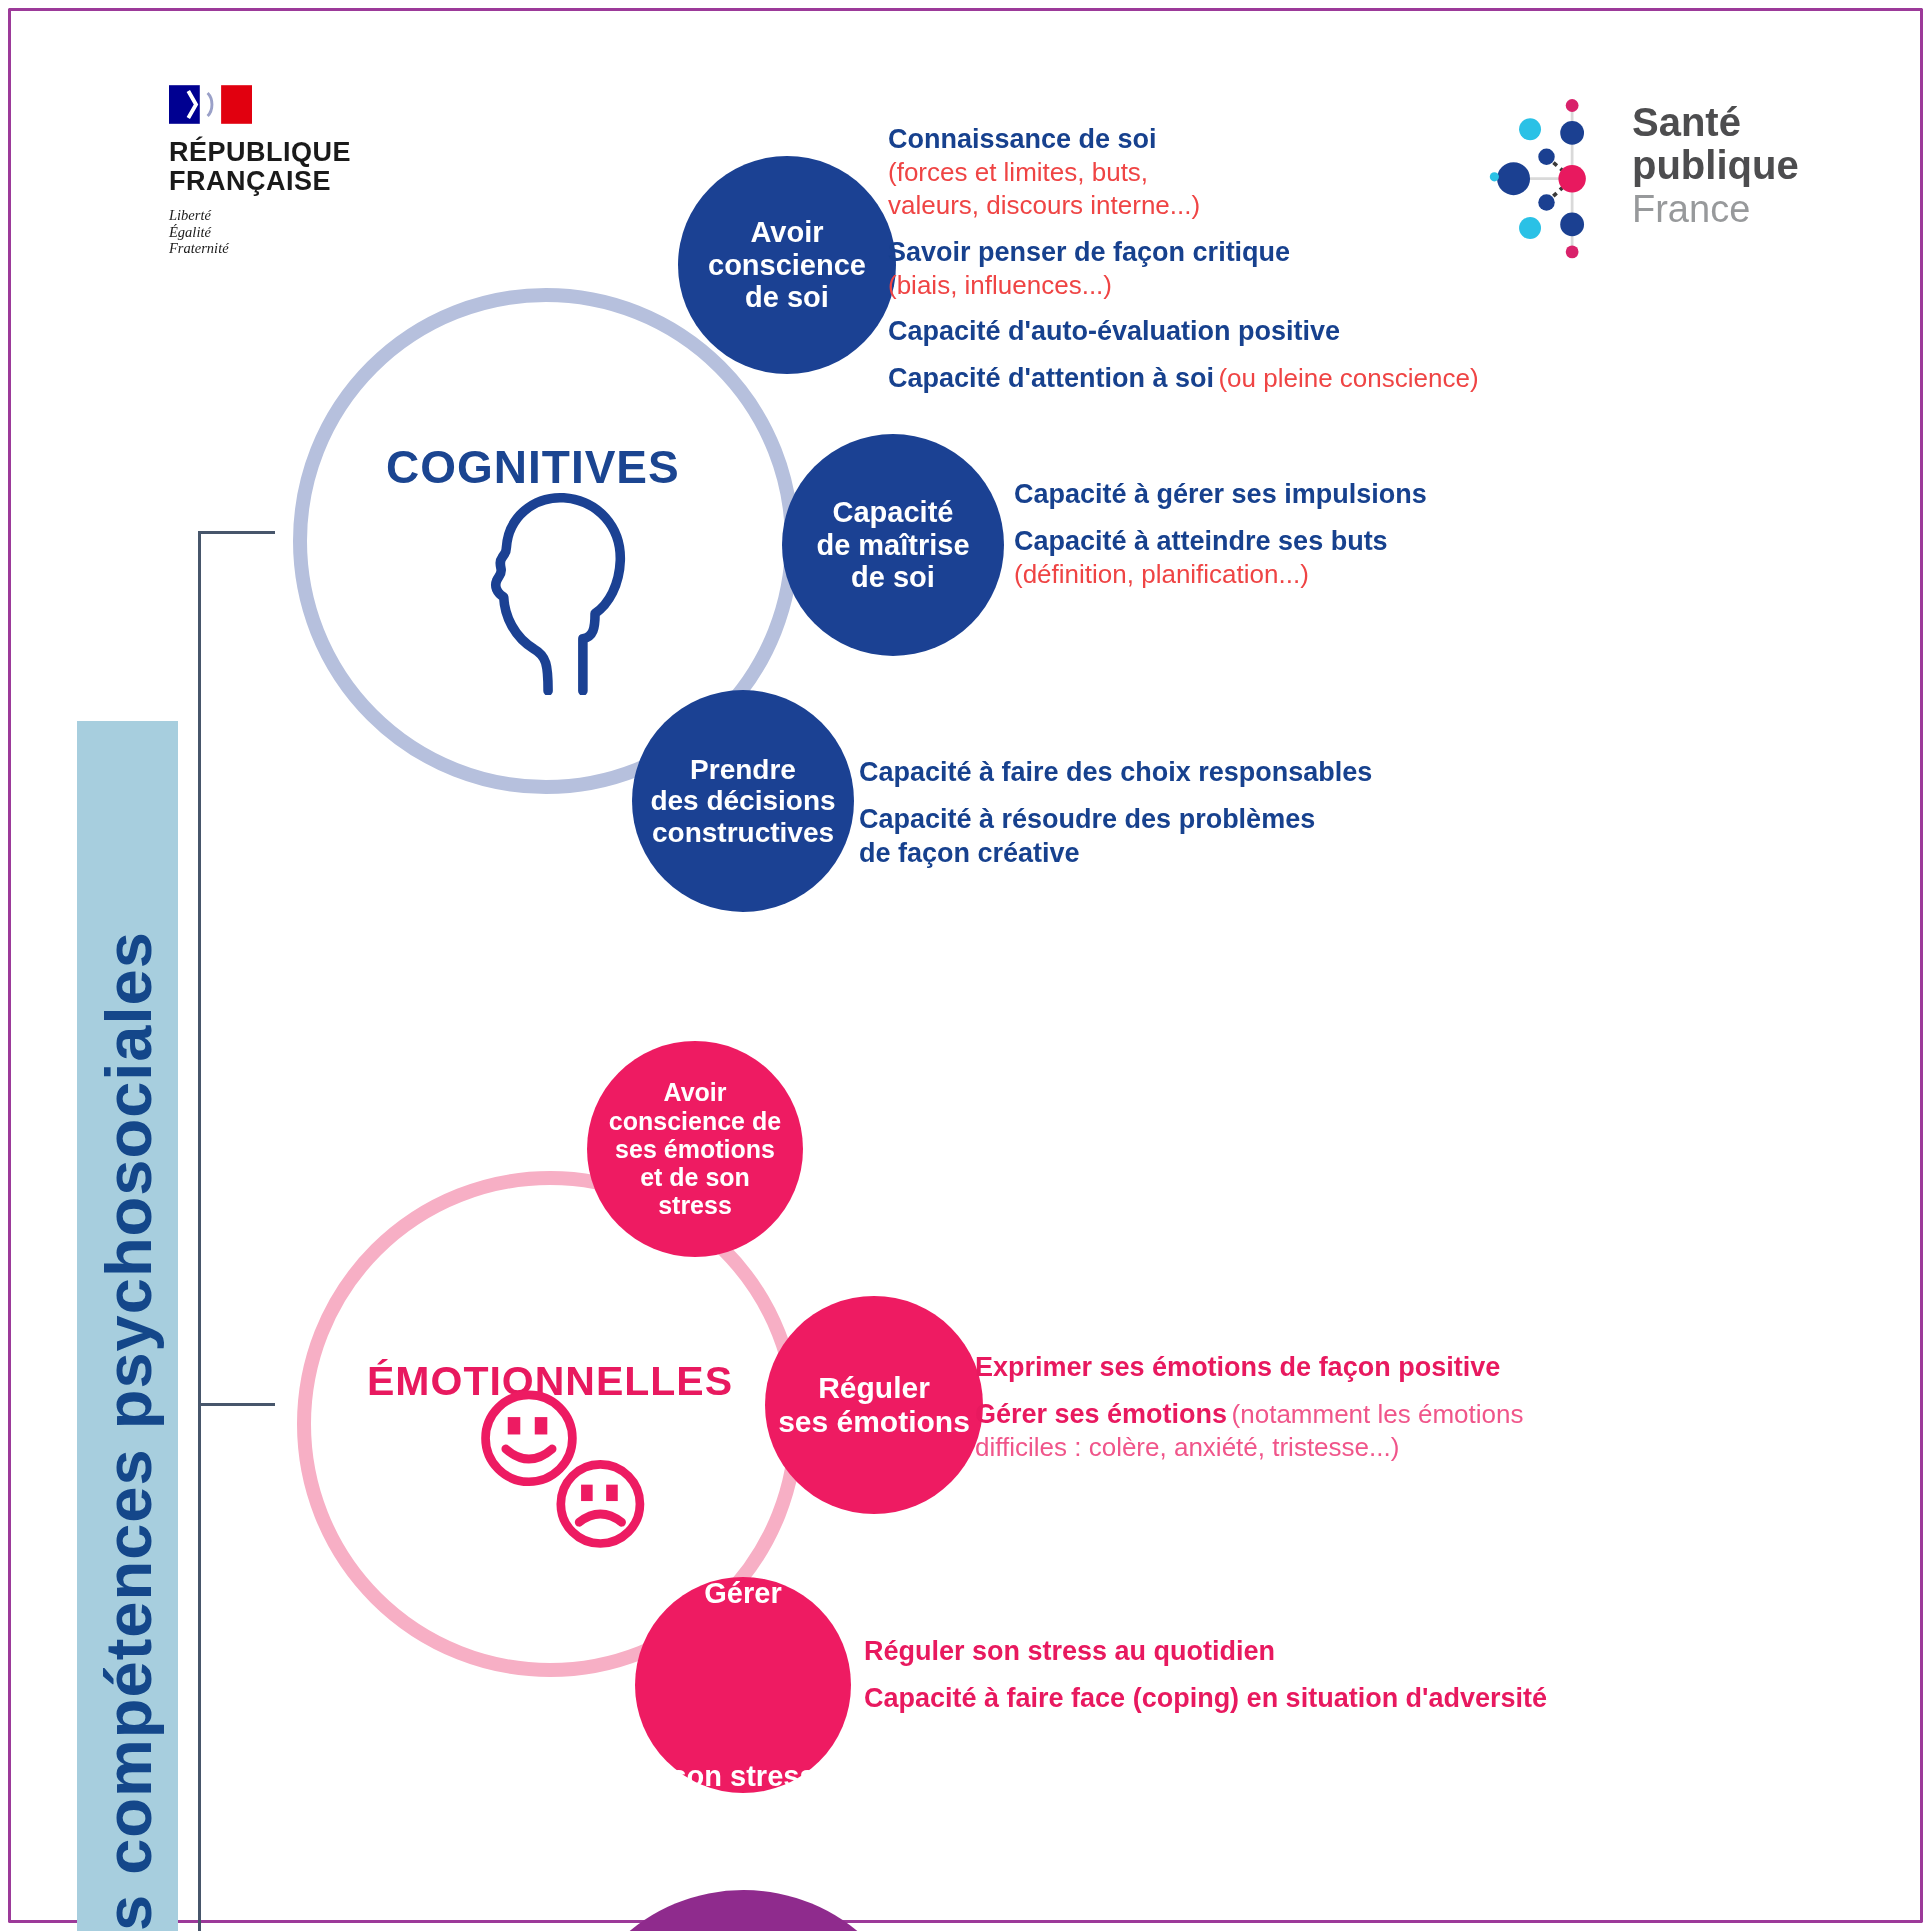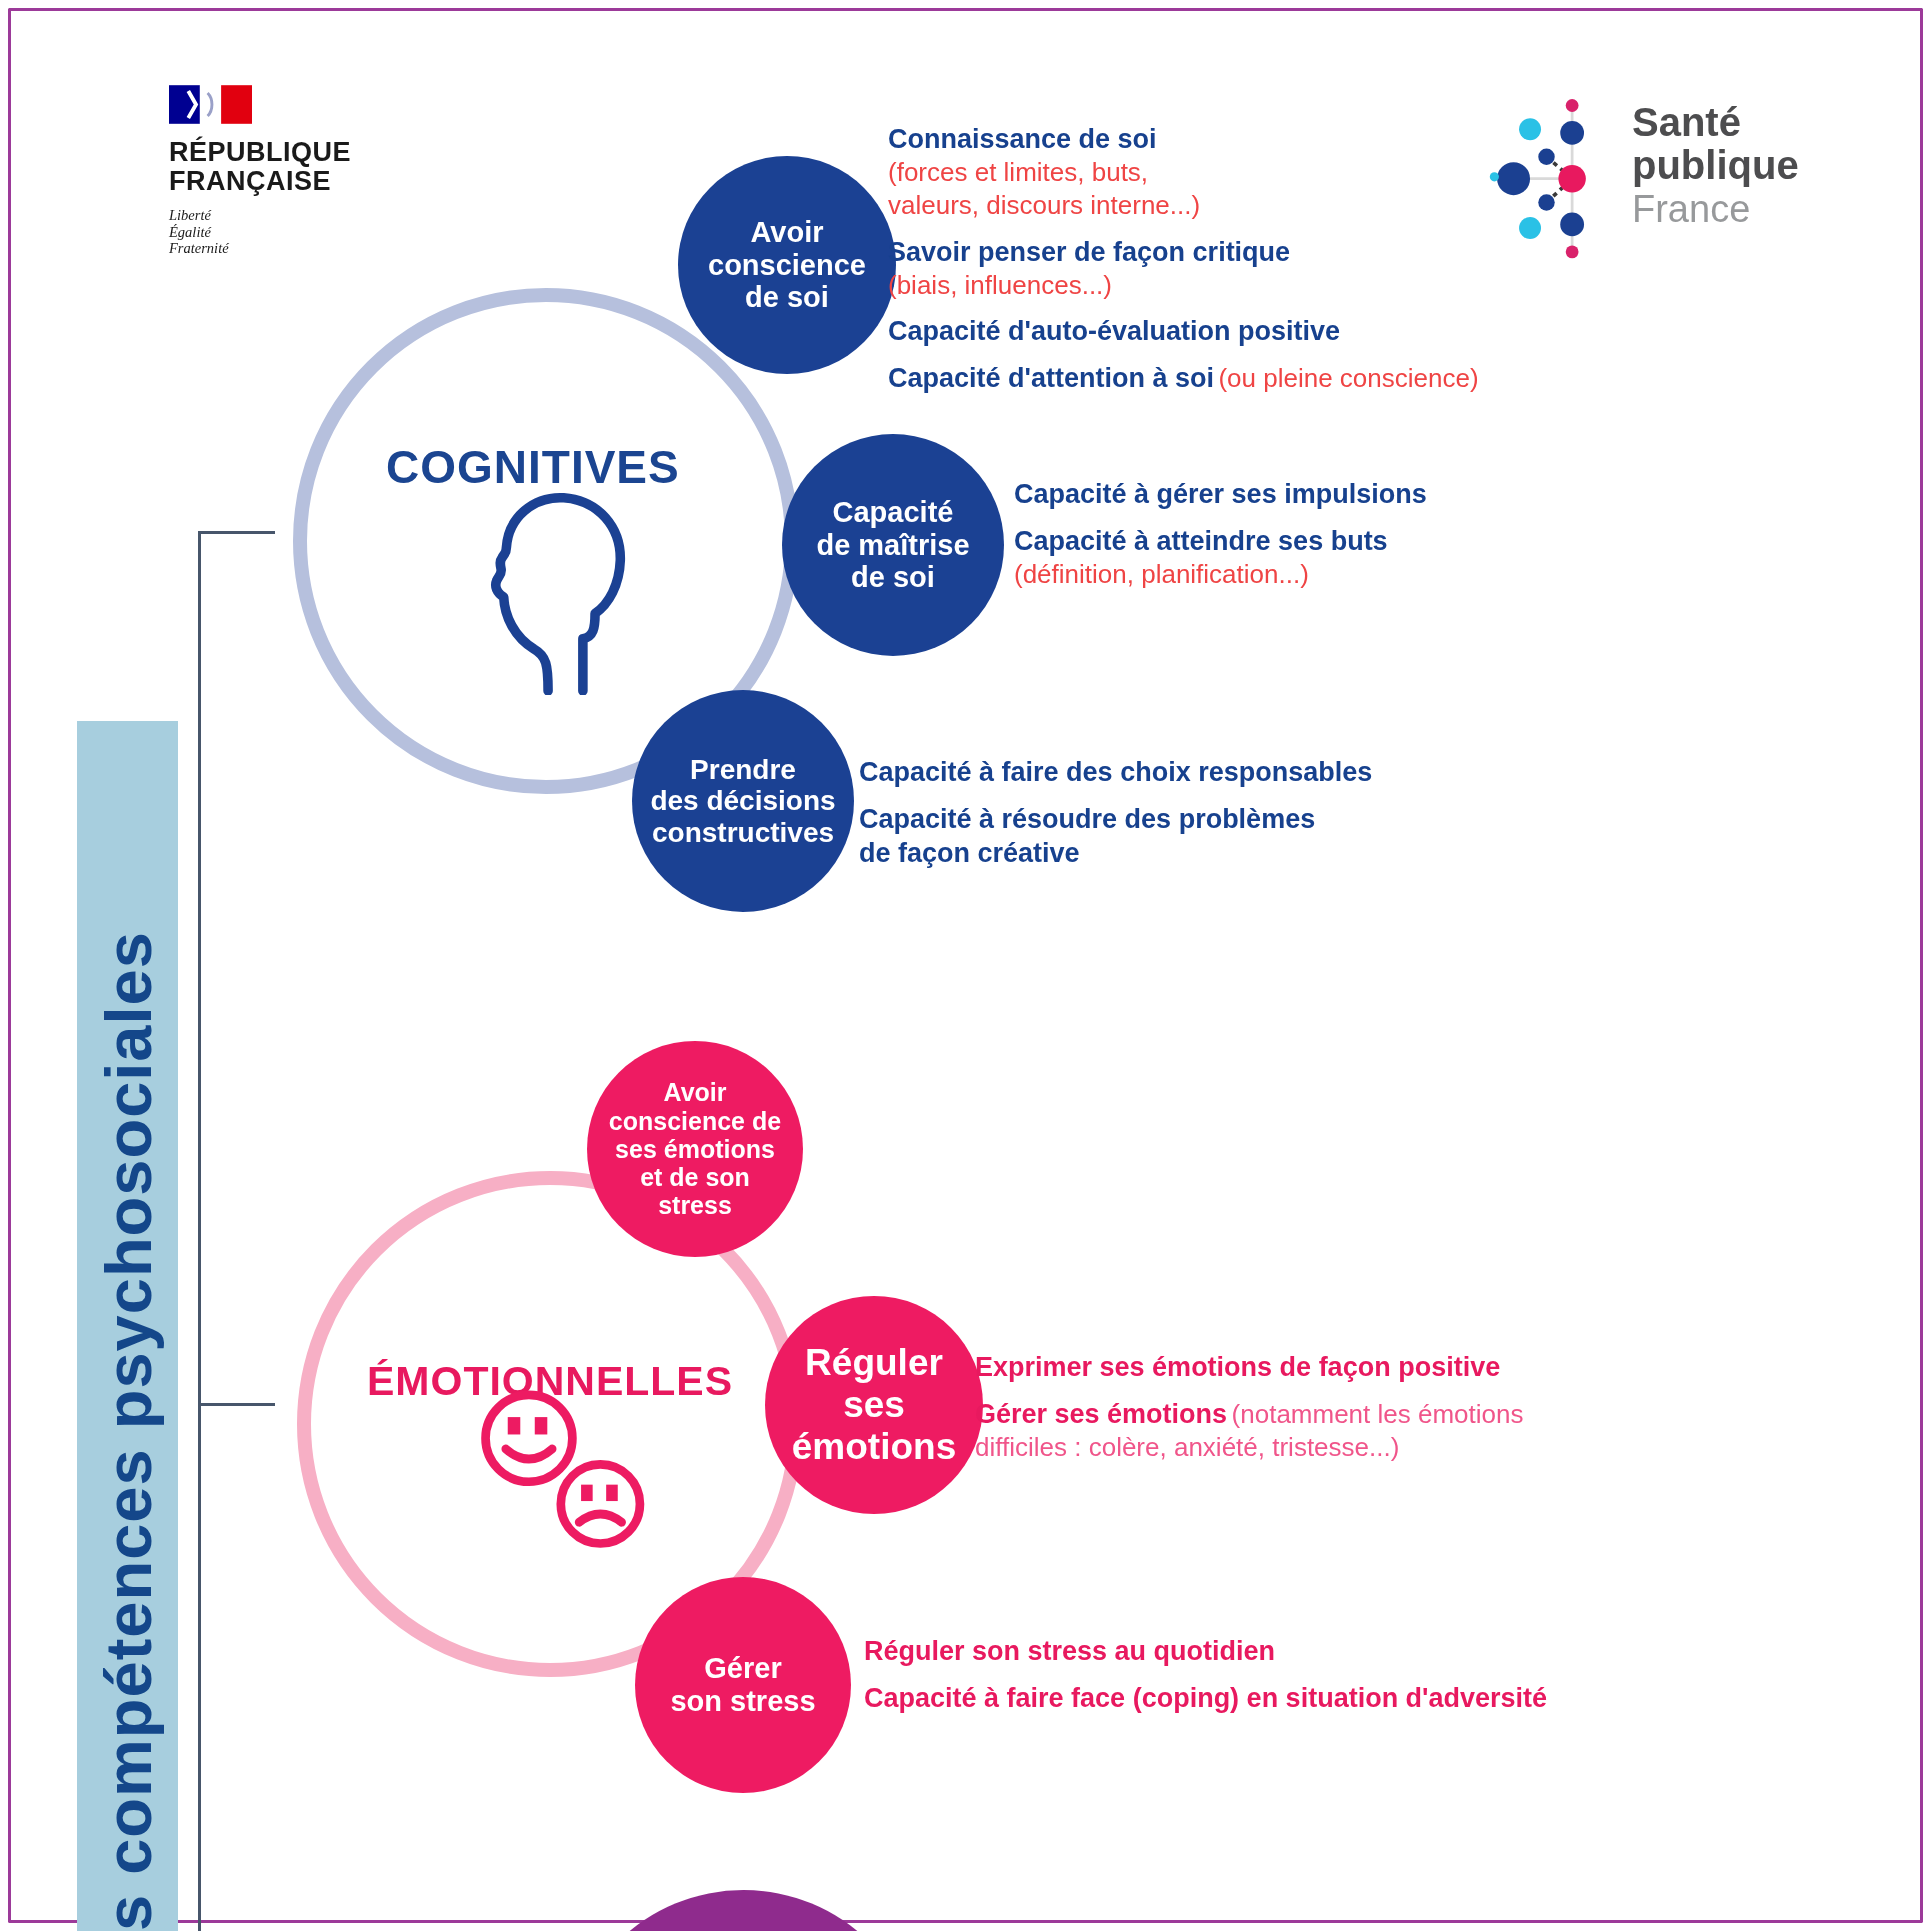--- a/index.html
+++ b/index.html
@@ -194,26 +194,26 @@
   </svg>
 
   <div class="sat emo" style="left:587px;top:1041px;width:216px;height:216px;font-size:25px;">
     <div>Avoir</div>
     <div>conscience de</div>
     <div>ses émotions</div>
     <div>et de son</div>
     <div>stress</div>
   </div>
 
-  <div class="sat emo" style="left:765px;top:1296px;width:218px;height:218px;font-size:37px;">
+  <div class="sat emo" style="left:765px;top:1296px;width:218px;height:218px;font-size:30px;">
     <div>Réguler</div>
     <div>ses émotions</div>
   </div>
 
-  <div class="sat emo" style="left:635px;top:1577px;width:216px;height:216px;font-size:29px;">
+  <div class="sat emo" style="left:635px;top:1577px;width:216px;height:216px;font-size:29px;justify-content:space-between;">
     <div>Gérer</div>
     <div>son stress</div>
   </div>
 
 
   <div class="bgroup pink" style="left:975px;top:1350px;width:579px;">
     <div class="bullet">
       <div class="b">Exprimer ses émotions de façon positive</div>
     </div>
     <div class="bullet">

